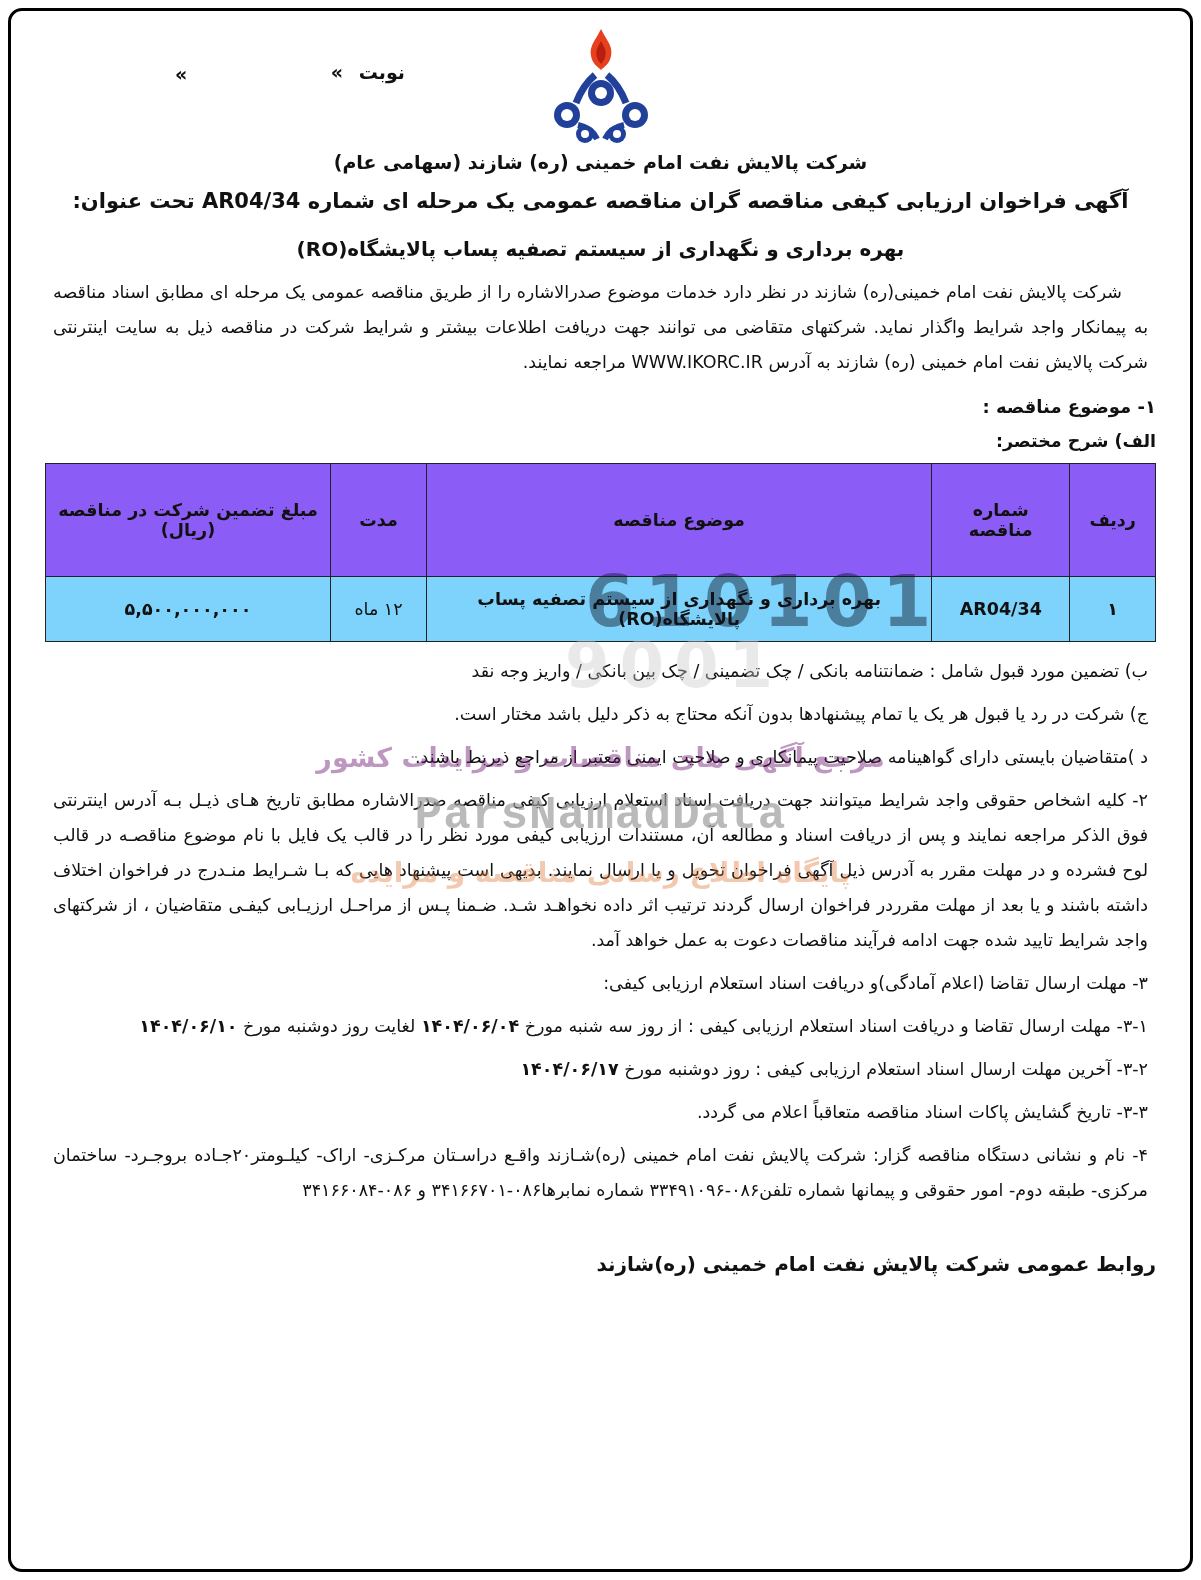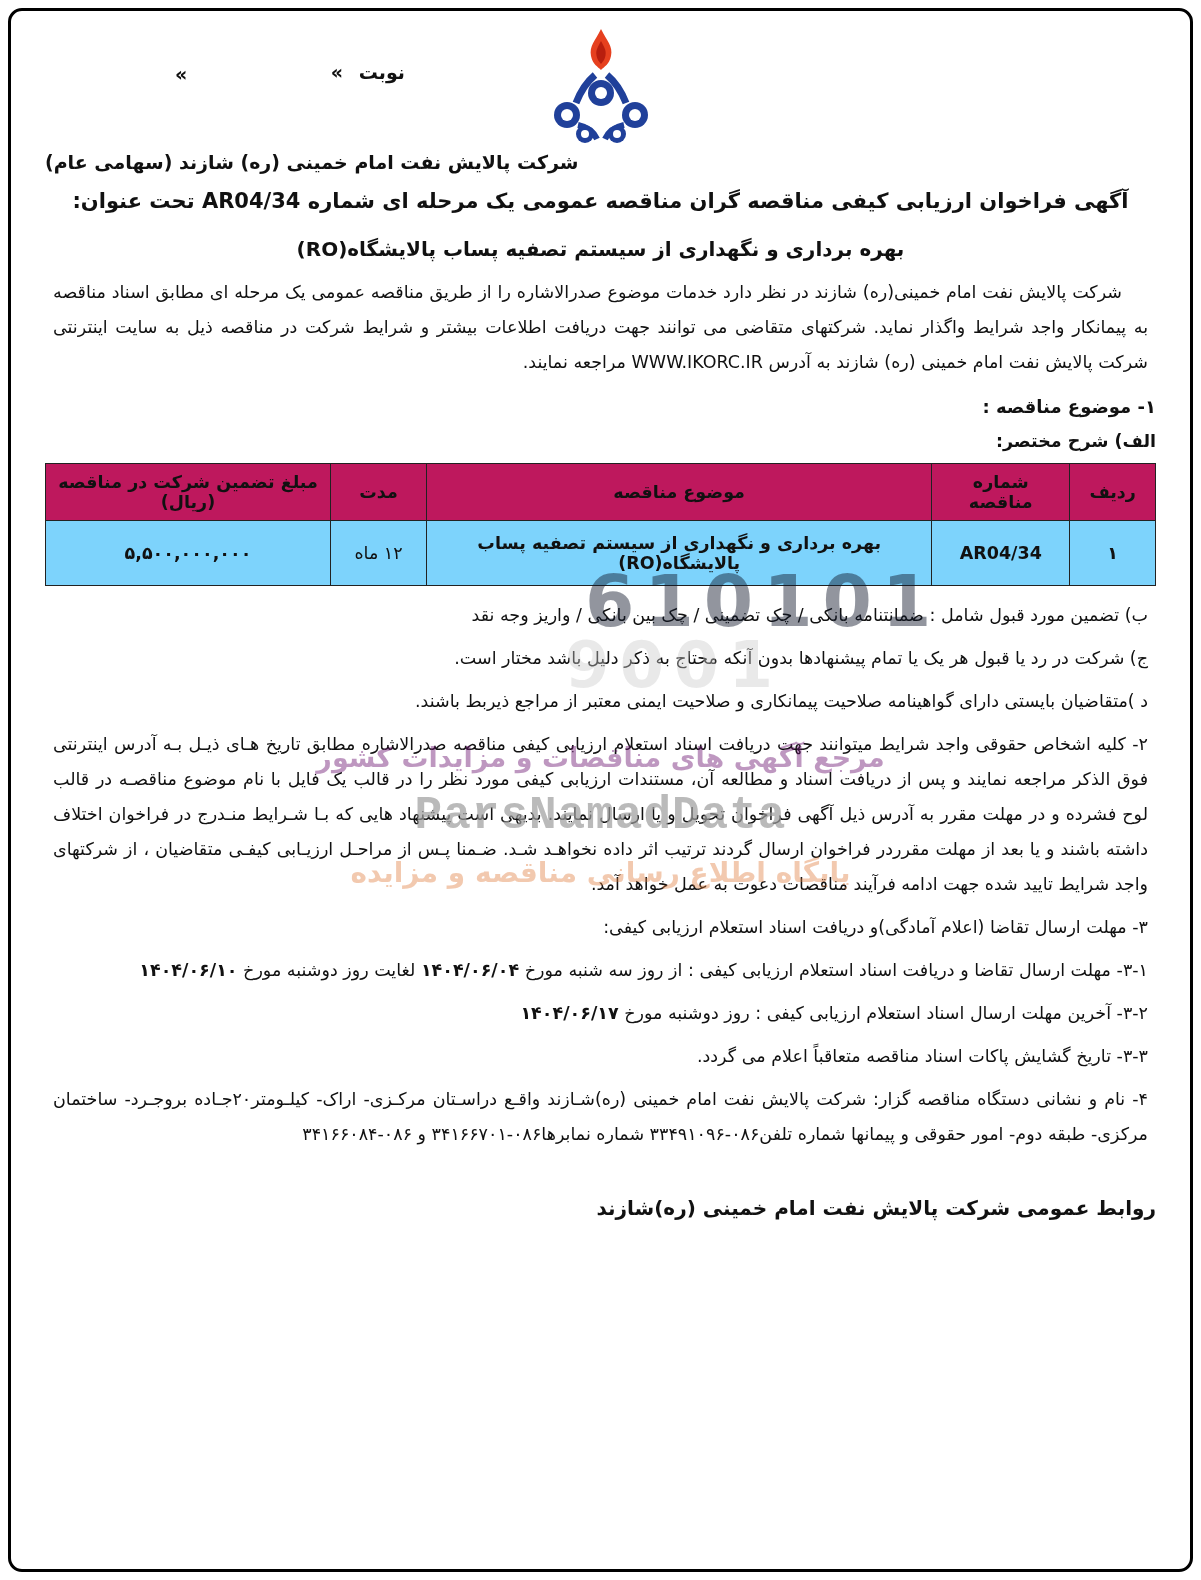--- a/index.html
+++ b/index.html
@@ -44,21 +44,21 @@
   .issue-word { position: absolute; right: 0; top: 0; }
   .issue-mark1 { position: absolute; right: 62px; top: 0; unicode-bidi: isolate; direction: ltr; }
   .issue-mark2 { position: absolute; left: 0; top: 2px; unicode-bidi: isolate; direction: ltr; }
 
   
   .logo-wrap {
     text-align: center;
     margin-top: 2px;
   }
   .calligraphy {
-    text-align: left;
+    text-align: center;
     font-weight: 700;
     font-size: 19px;
     margin-top: 2px;
     letter-spacing: -0.2px;
   }
 
   h1.title1 {
     text-align: center;
     font-size: 21px;
     font-weight: 700;
@@ -97,23 +97,23 @@
     margin-top: 12px;
     font-size: 17.5px;
     table-layout: fixed;
   }
   table.tender th, table.tender td {
     border: 1.6px solid #222;
     text-align: center;
     vertical-align: middle;
   }
   table.tender th {
-    background: #be185d;
-    font-weight: 700;
-    padding: 8px 6px;
+    background: #8b5cf6;
+    font-weight: 700;
+    padding: 36px 6px;
   }
   table.tender td {
     padding: 12px 6px;
     background: #7dd3fc;
   }
   .w-radif   { width: 7%; }
   .w-number  { width: 12%; }
   .w-subject { width: 47%; }
   .w-modat   { width: 8%; }
   .w-mablagh { width: 26%; }

